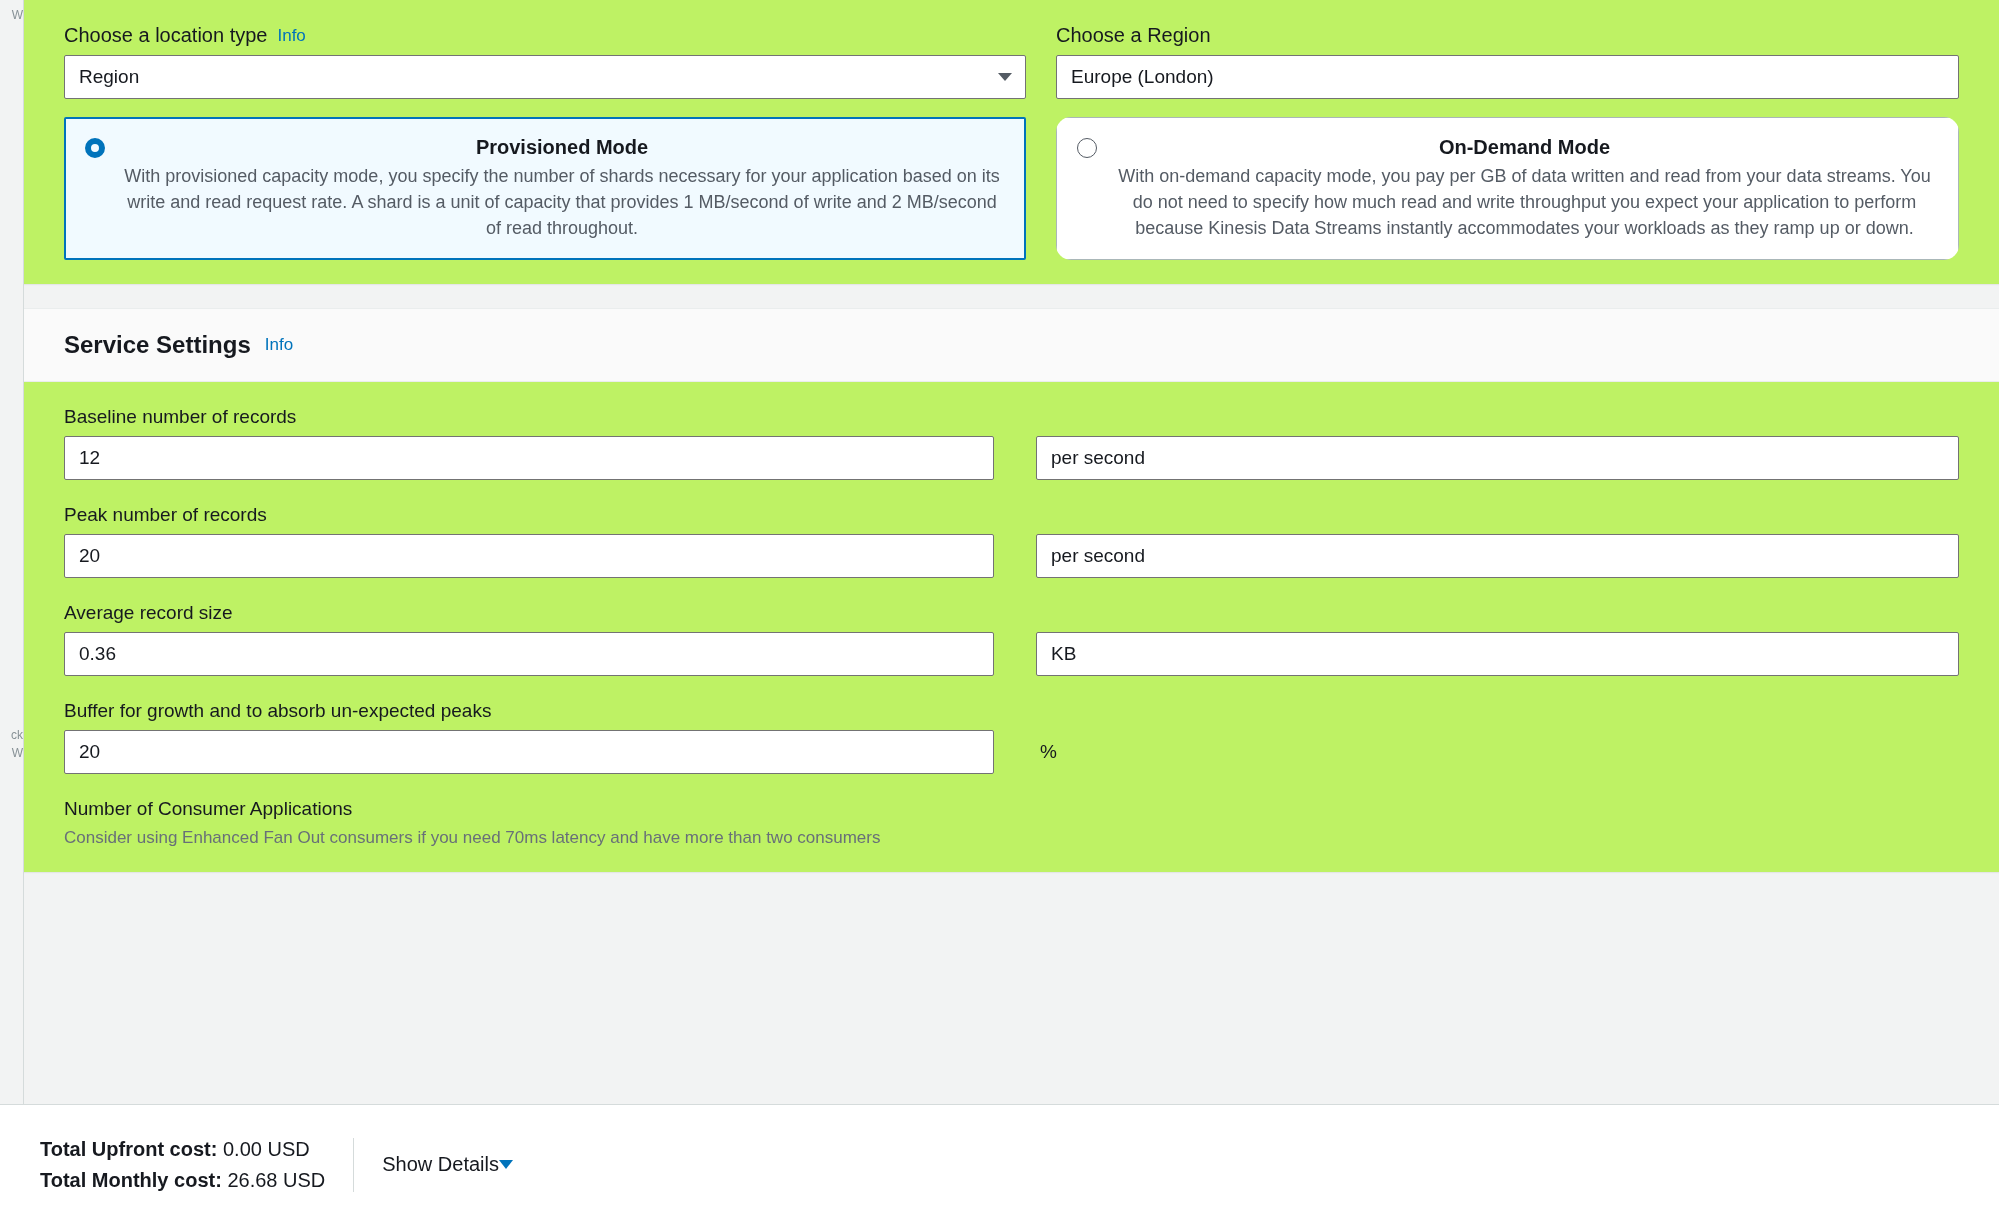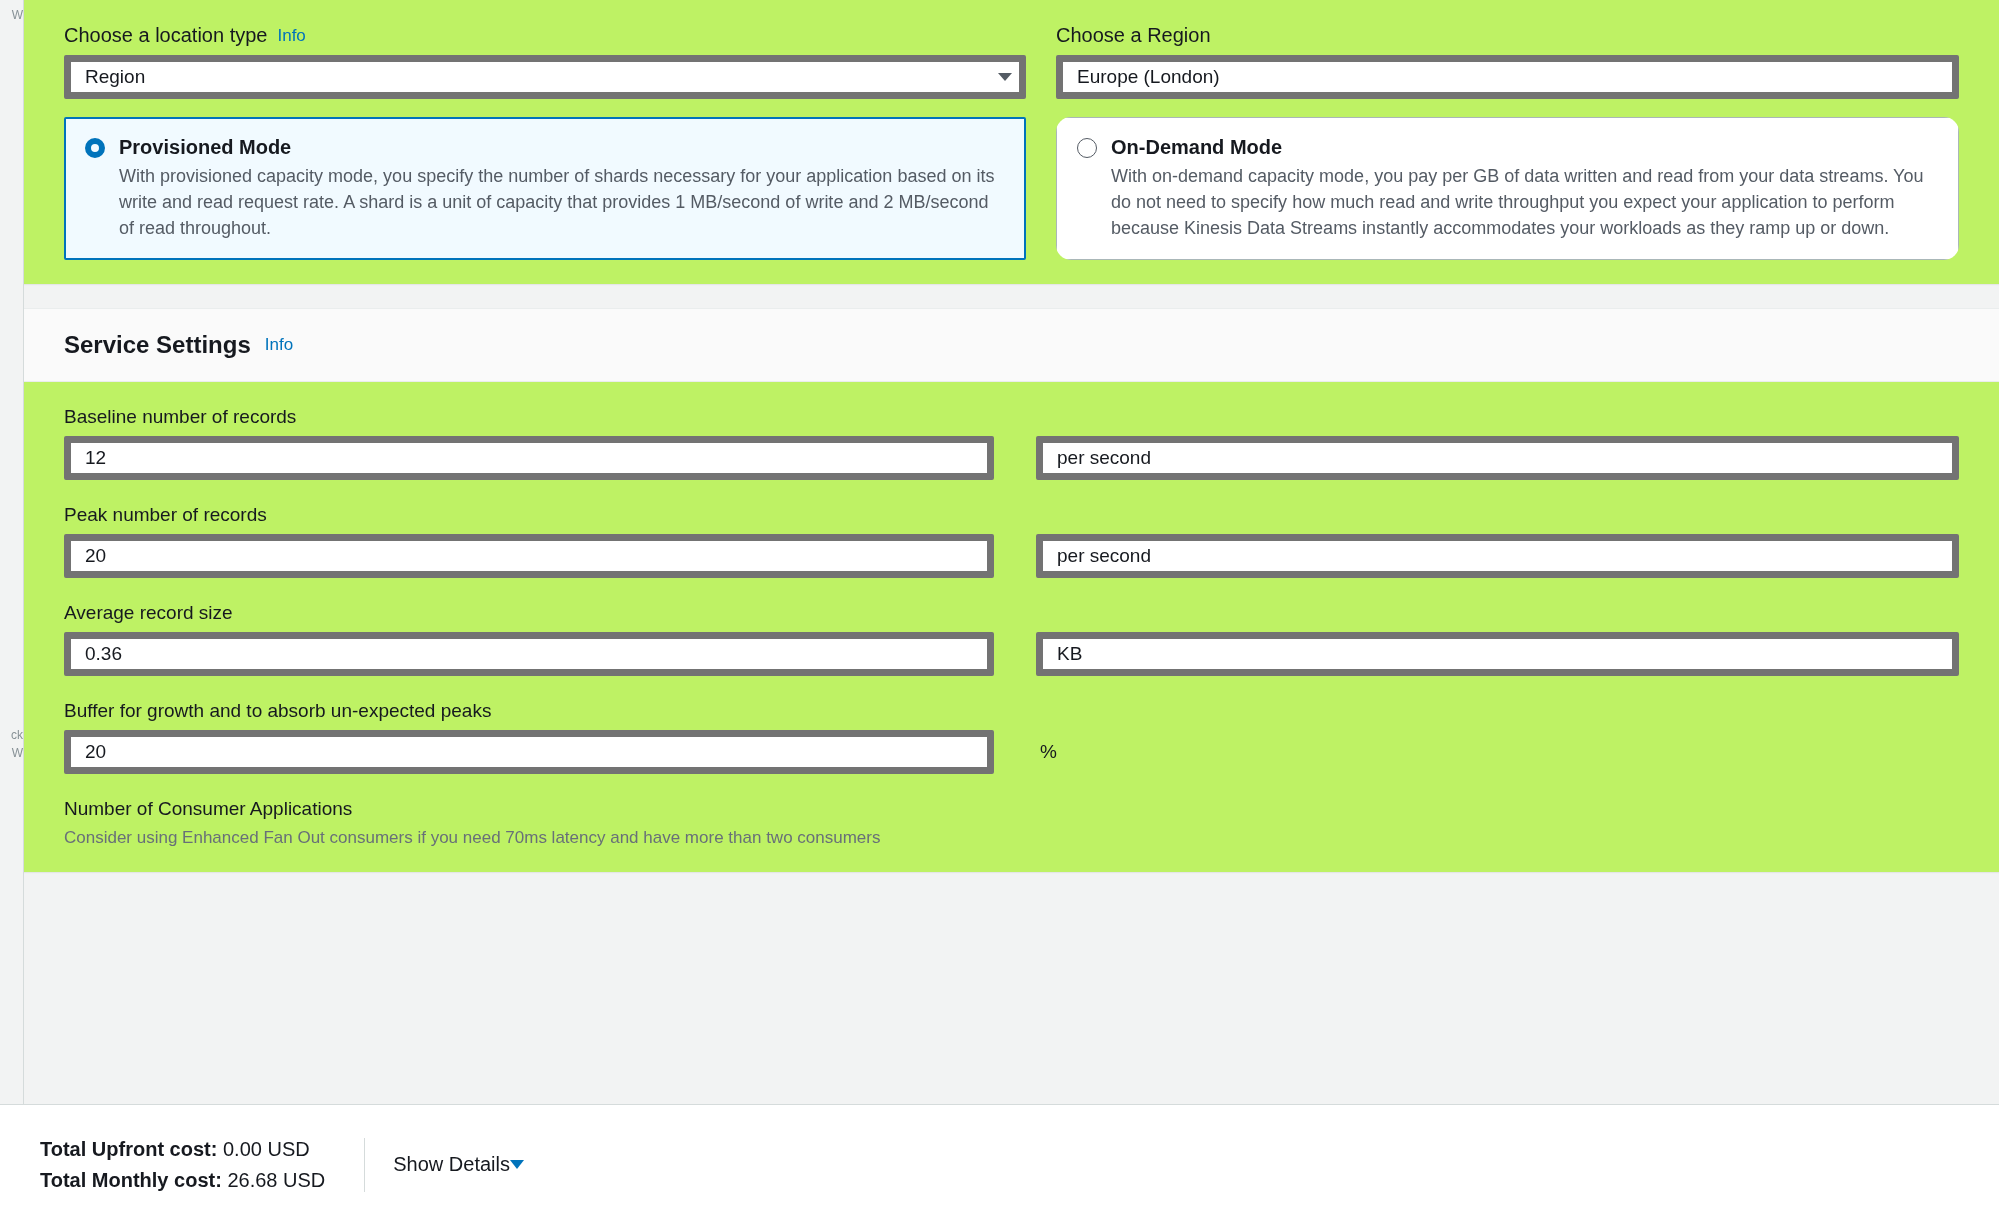--- a/index.html
+++ b/index.html
@@ -8,44 +8,44 @@
   .sidebar-ghost { position: absolute; left: 0; top: 0; width: 24px; height: 100%; background: #f2f3f3; border-right: 1px solid #d5dbdb; color: #879196; font-size: 12px; line-height: 18px; overflow: hidden; padding-top: 6px; text-align: right; }
   .main { position: absolute; left: 24px; top: 0; right: 0; bottom: 120px; overflow: hidden; }
   .panel { background: #bef264; margin: 0 0 24px 0; box-shadow: 0 1px 1px rgba(0,0,0,.05); }
   .panel-body { padding: 24px 40px 24px 40px; }
   .section-row { display: flex; gap: 30px; }
   .col-left { width: 962px; flex-shrink: 0; }
   .col-right { flex: 1; min-width: 0; }
   .label { font-size: 20px; font-weight: 400; color: #16191f; margin-bottom: 8px; display: flex; align-items: center; gap: 10px; }
   .info-link { color: #0073bb; font-size: 17px; font-weight: 400; cursor: pointer; }
   .select-wrap { position: relative; }
-  .select, .text-input { width: 100%; height: 44px; border: 7px solid #737373; border-radius: 2px; padding: 0 14px; font-size: 19px; color: #16191f; background: #fff; appearance: none; outline: none; }
+  .select, .text-input { width: 100%; height: 44px; border: 1px solid #737373; border-radius: 2px; padding: 0 14px; font-size: 19px; color: #16191f; background: #fff; appearance: none; outline: none; }
   .select-caret { position: absolute; right: 14px; top: 50%; transform: translateY(-50%); width: 0; height: 0; border-left: 7px solid transparent; border-right: 7px solid transparent; border-top: 8px solid #545b64; pointer-events: none; }
-  .radio-card { border: 1px solid #aab7b8; border-radius: 2px; padding: 18px 20px 18px 20px; background: #fff; display: flex; gap: 14px; align-items: flex-start; cursor: pointer; }
+  .radio-card { border: 1px solid #aab7b8; border-radius: 2px; padding: 18px 20px 18px 20px; background: #fff; display: flex; gap: 14px; align-items: flex-start; cursor: pointer; text-align: center; }
   .radio-card.selected { border: 2px solid #0073bb; background: #f1faff; padding: 17px 19px 17px 19px; }
   .radio-outer { width: 20px; height: 20px; border: 1px solid #545b64; border-radius: 50%; flex-shrink: 0; display: flex; align-items: center; justify-content: center; margin-top: 2px; }
   .radio-card.selected .radio-outer { border: 6px solid #0073bb; }
   .radio-title { font-size: 20px; font-weight: 700; color: #16191f; margin-bottom: 4px; }
   .radio-desc { font-size: 18px; color: #545b64; line-height: 1.45; }
   .mode-row { display: flex; gap: 30px; margin-top: 18px; }
   .mode-left { width: 962px; flex-shrink: 0; }
   .mode-right { flex: 1; min-width: 0; overflow: hidden; border-radius: 15px; }
 
   .settings-header { background: #fafafa; border-top: 1px solid #eaeded; border-bottom: 1px solid #eaeded; padding: 22px 40px; display: flex; align-items: center; gap: 14px; }
   .settings-title { font-size: 24px; font-weight: 700; }
   .field-block { margin-bottom: 24px; }
   .field-label { font-size: 19px; font-weight: 400; color: #16191f; margin-bottom: 8px; }
   .field-help { font-size: 17px; color: #687078; margin-top: 4px; }
   .field-row { display: flex; gap: 30px; align-items: center; }
   .field-row .col-left { width: 930px; }
   .unit-wrap { flex: 1; min-width: 0; margin-left: 12px; }
   .unit-text { font-size: 19px; color: #16191f; padding-left: 4px; }
 
   .footer { position: absolute; left: 0; right: 0; bottom: 0; height: 120px; background: #fff; border-top: 1px solid #d5dbdb; display: flex; align-items: center; padding: 0 30px 0 40px; }
-  .totals { display: flex; flex-direction: column; gap: 8px; padding-right: 39px; border-right: 1px solid #d5dbdb; margin-right: 28px; }
+  .totals { display: flex; flex-direction: column; gap: 8px; padding-right: 28px; border-right: 1px solid #d5dbdb; margin-right: 28px; }
   .total-line { font-size: 20px; }
   .total-line b { font-weight: 700; }
   .show-details { font-size: 20px; color: #16191f; cursor: pointer; display: flex; align-items: center; }
   .show-details .tri { width: 0; height: 0; border-left: 7px solid transparent; border-right: 7px solid transparent; border-top: 9px solid #0073bb; }
 </style>
 </head>
 <body>
 
 <div class="page">
   <div class="sidebar-ghost">W<br><br><br><br><br><br><br><br><br><br><br><br><br><br><br><br><br><br><br><br><br><br><br><br><br><br><br><br><br><br><br><br><br><br><br><br><br><br><br><br>ck<br>W</div>

